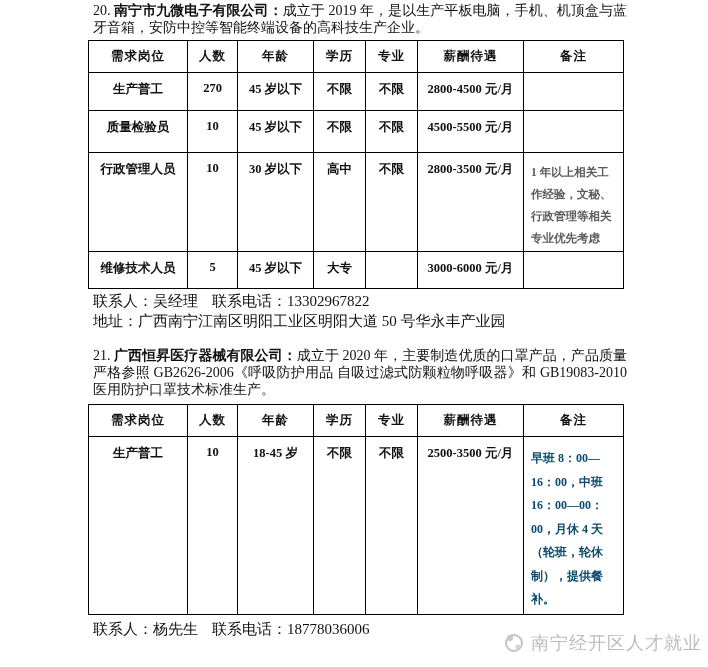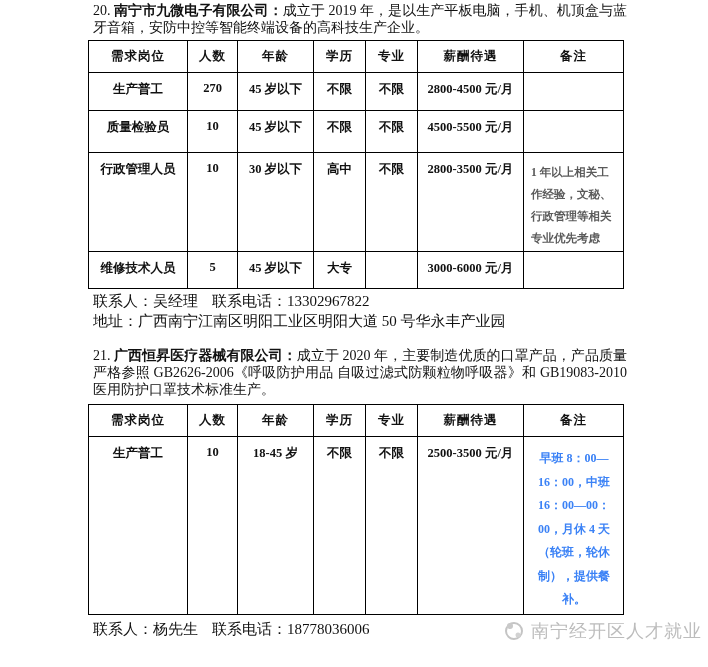--- a/index.html
+++ b/index.html
@@ -64,37 +64,36 @@
     font-size: 11.5px;
     line-height: 22px;
   }
   
   #table-2 { margin-top: 6px; }
   #table-2 tbody tr:nth-child(1) { height: 150px; }
   #table-2 tbody tr td:nth-child(7) {
     font-size: 12px;
     line-height: 23.5px;
     padding-top: 10px;
-    color: #3b82f6;
-    text-align: center;
+    color: #0c4a6e;
   }
   .contacts {
     font-size: 15px;
     line-height: 18px;
     margin-top: 3px;
     margin-left: 5px;
   }
   .contacts .line { margin-top: 2px; }
   .contacts .phone { margin-left: 14px; }
   .section-gap { height: 17px; }
   .table2-contacts { margin-top: 5px; }
   .watermark {
     position: absolute;
     right: 6px;
-    bottom: 24px;
+    bottom: 12px;
     display: flex;
     align-items: center;
     font-size: 18px;
     letter-spacing: 1px;
     user-select: none;
   }
   .watermark .logo { margin-right: 6px; display: inline-flex; }
 </style>
 </head>
 <body>

